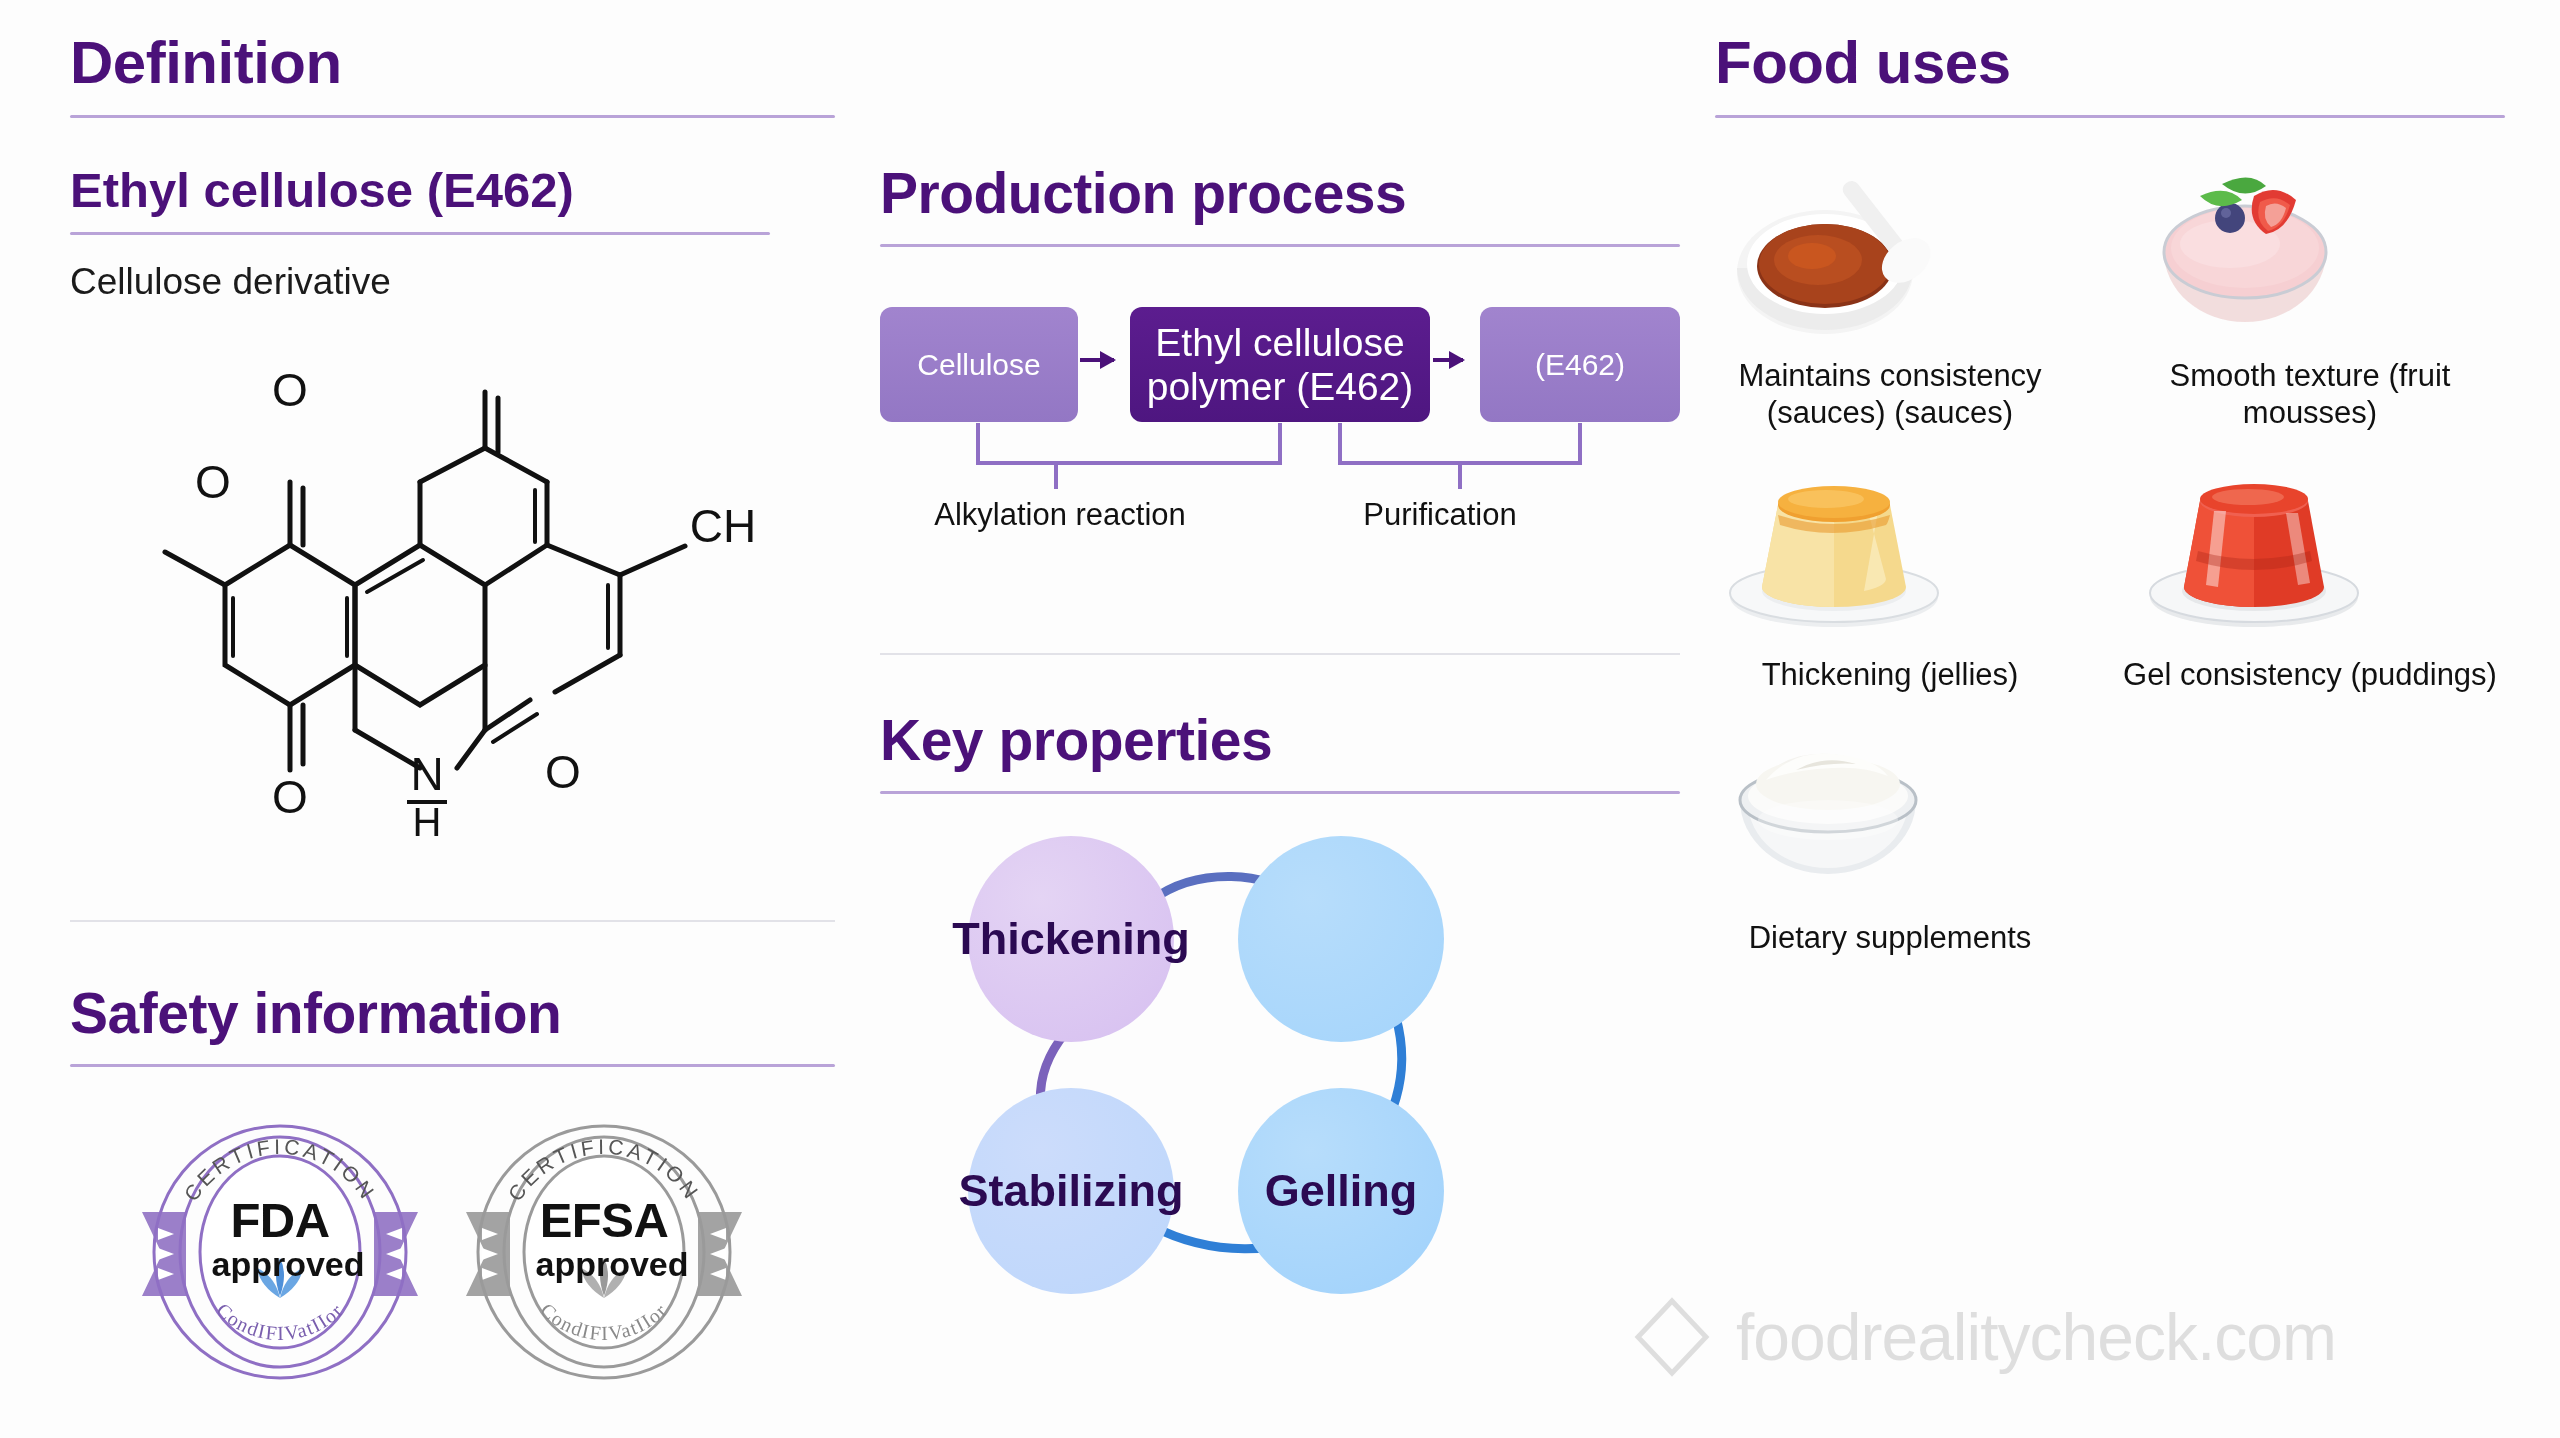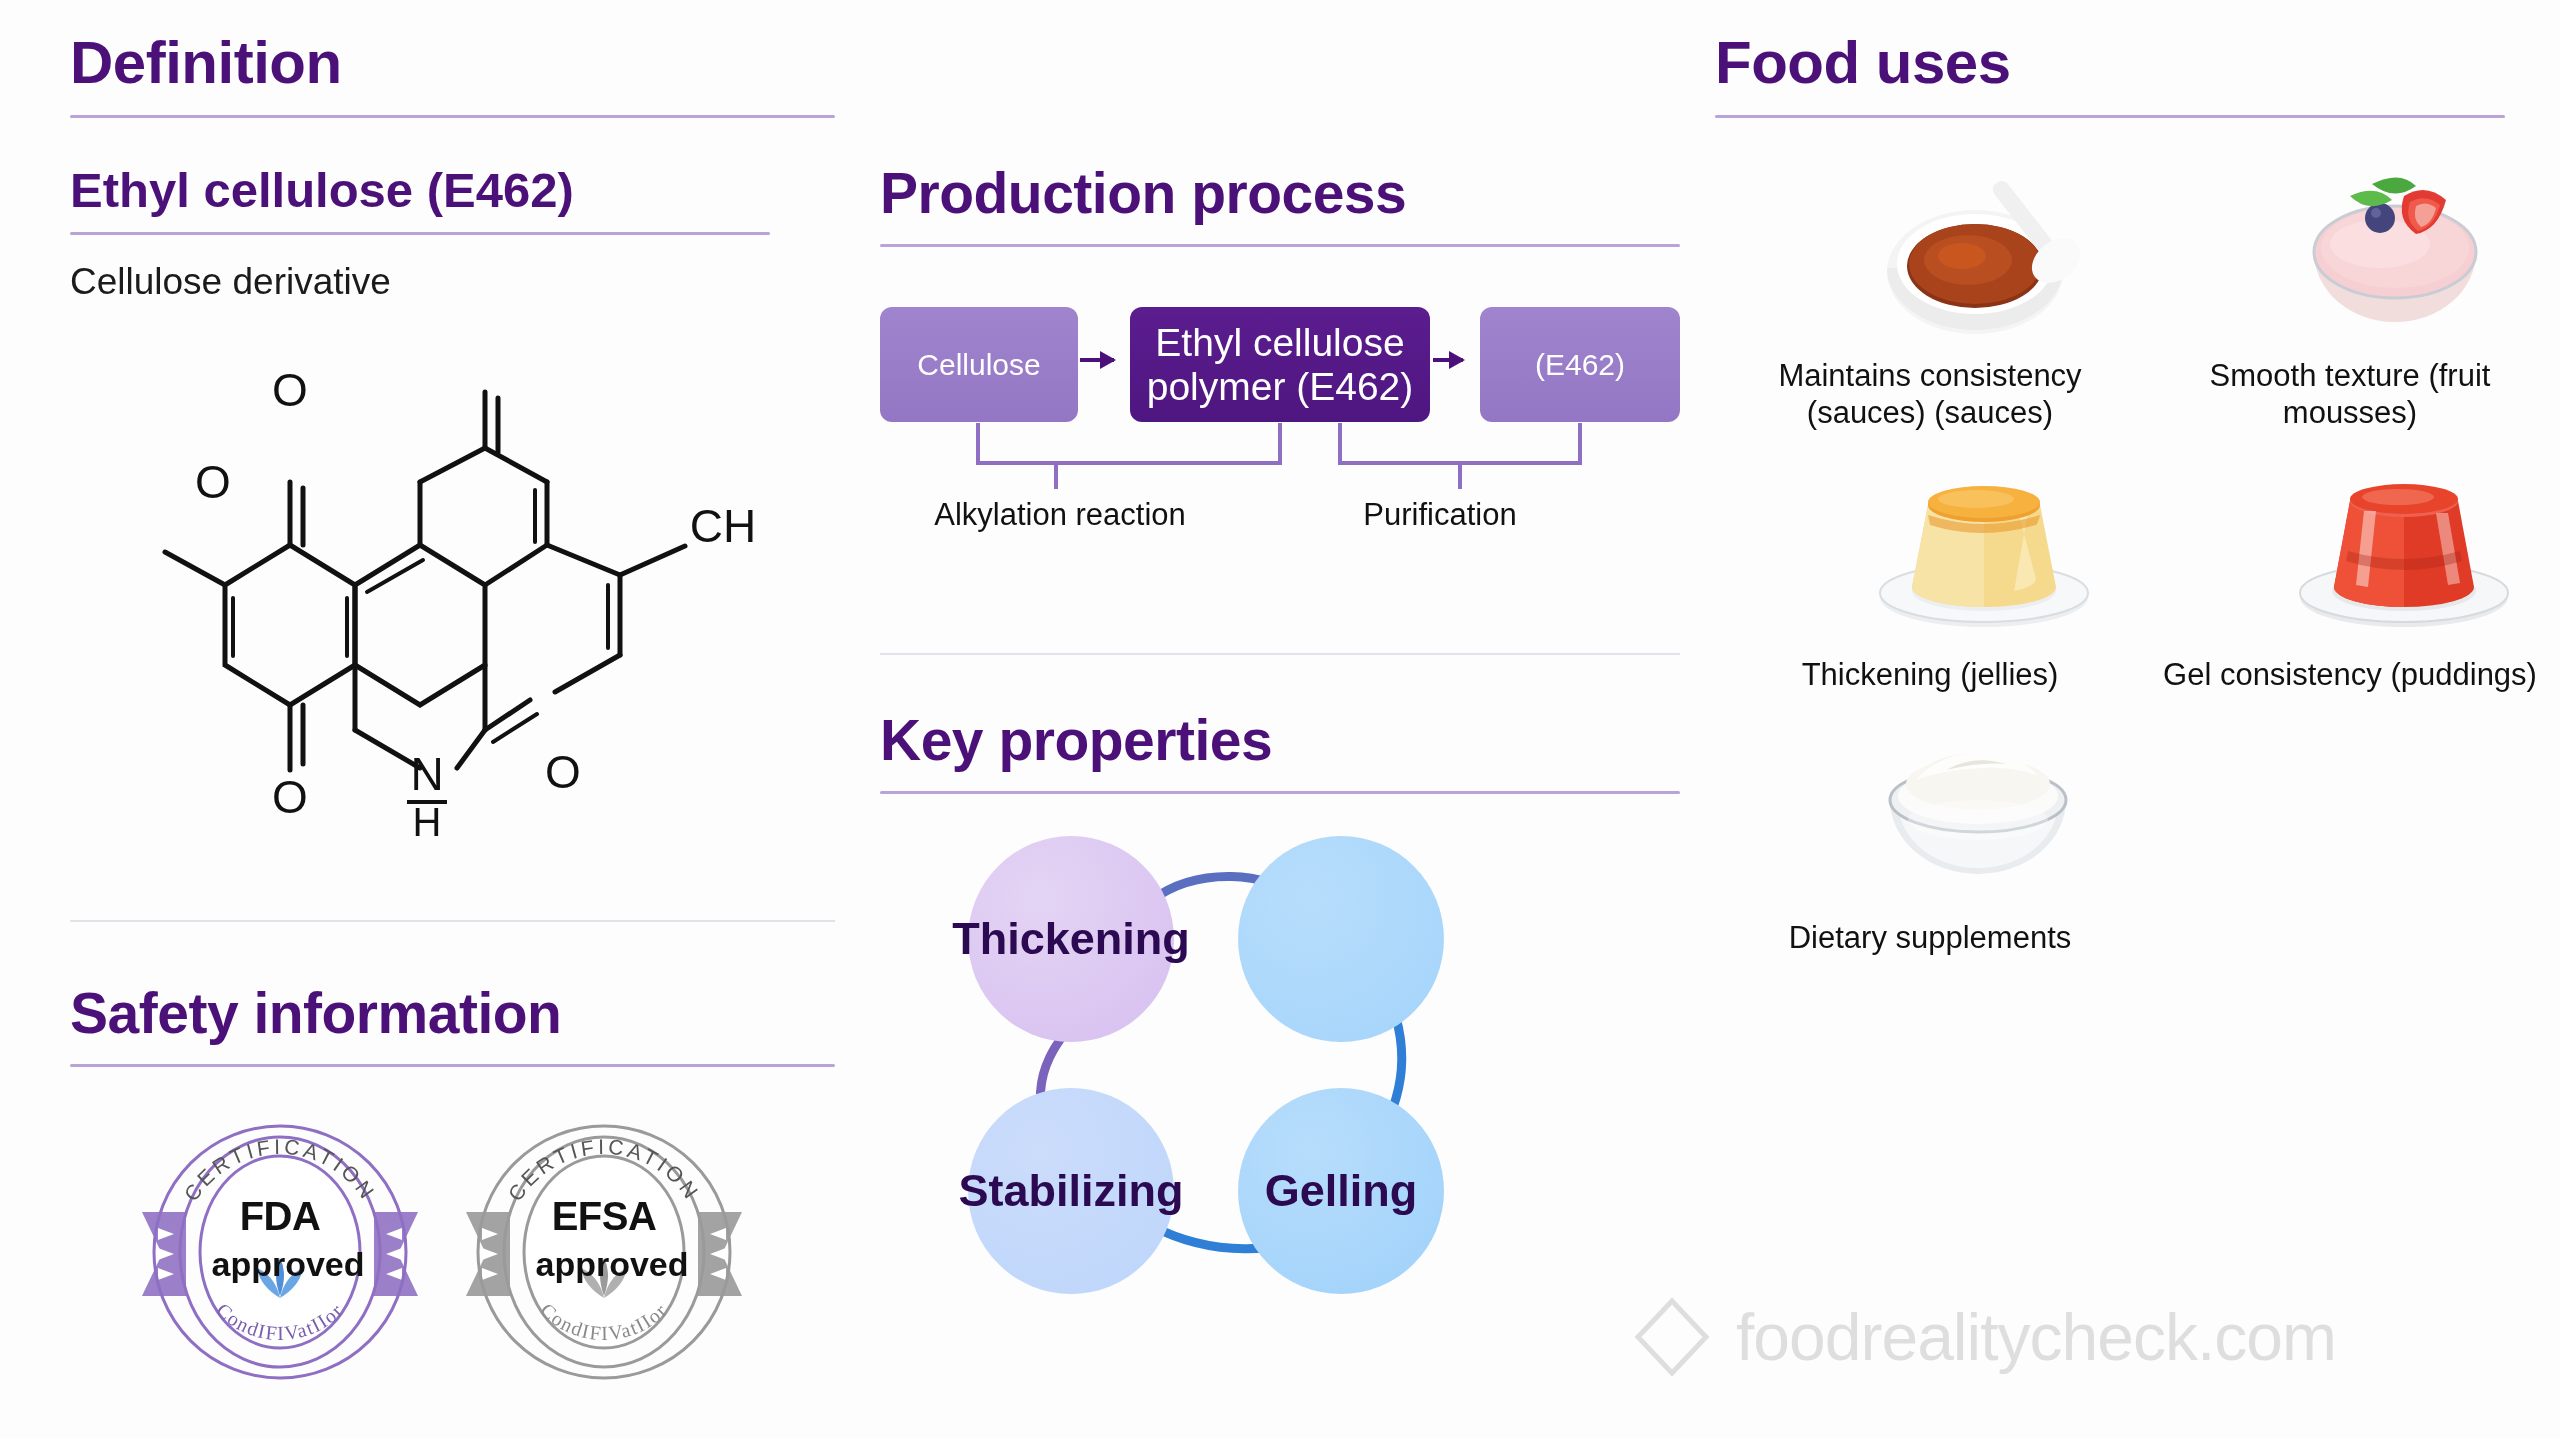--- a/index.html
+++ b/index.html
@@ -37,21 +37,21 @@
 
   #safety-title { margin-bottom: 18px; }
   #safety-rule  { width: 765px; }
   .badges { position: absolute; left: 140px; top: 1100px; display: flex; gap: 44px; }
 
   
   .badge { position: relative; width: 280px; height: 285px; }
   .badge svg { width: 100%; height: 100%; display: block; }
   .badge .b-main {
     position: absolute; left: 0; right: 0; top: 96px;
-    text-align: center; font-size: 40px; font-weight: 700; color: #111;
+    text-align: center; font-size: 49px; font-weight: 700; color: #111;
     line-height: 1.0; letter-spacing: -0.5px;
   }
   .badge .b-sub {
     position: absolute; left: 16px; right: 0; top: 145px;
     text-align: center; font-size: 34px; font-weight: 700; color: #111;
   }
 
   
   #prod-title { margin-bottom: 18px; }
   #prod-rule  { width: 800px; margin-bottom: 60px; }
@@ -103,21 +103,21 @@
   .circles svg.links { position: absolute; left: 0; top: 0; width: 800px; height: 460px; }
 
   
   #food-title { margin-bottom: 18px; }
   #food-rule  { width: 790px; }
 
   .food-grid {
     position: absolute; left: 1700px; top: 160px; width: 840px;
     display: grid; grid-template-columns: 1fr 1fr; row-gap: 28px;
   }
-  .food-cell { display: flex; flex-direction: column; align-items: flex-end; }
+  .food-cell { display: flex; flex-direction: column; align-items: flex-start; }
   .food-art { width: 270px; height: 185px; position: relative; }
   .food-art svg { width: 100%; height: 100%; display: block; }
   .food-cap {
     margin-top: 12px; text-align: center; font-size: 31px; color: #111;
     line-height: 1.2; width: 380px;
   }
   .cell-wide { grid-column: 1 / 2; }
 
   
   .watermark {

